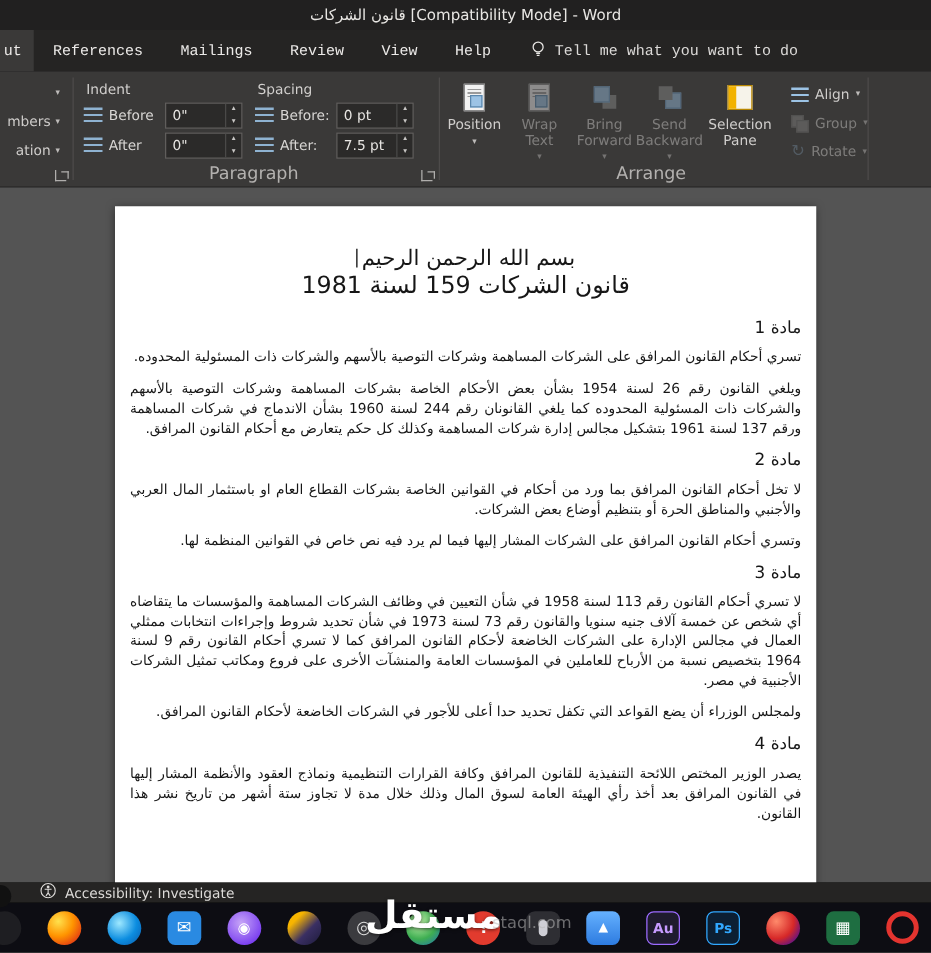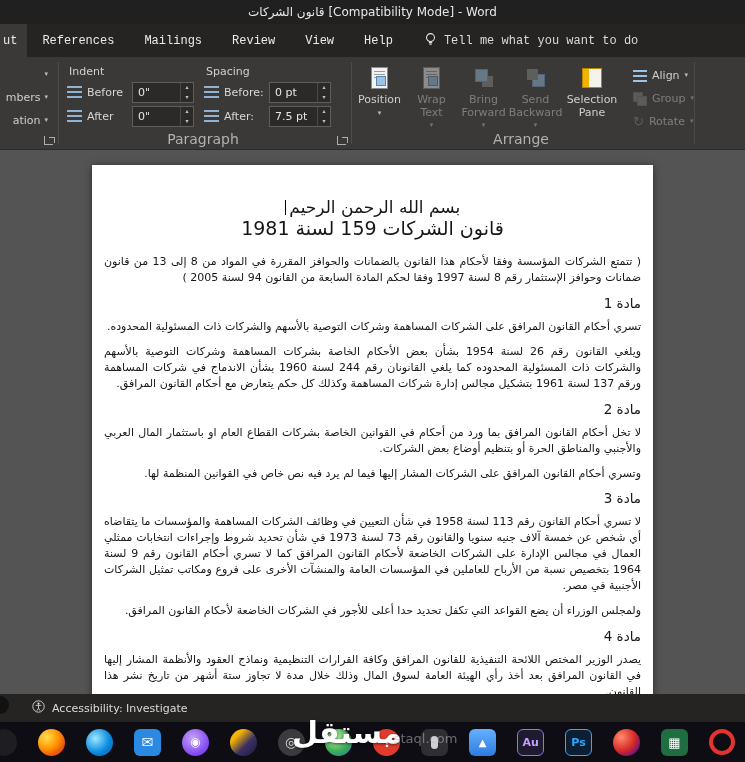--- a/index.html
+++ b/index.html
@@ -93,21 +93,21 @@
     box-shadow:0 1px 7px rgba(0,0,0,.5);padding:32px 12px 20px;direction:rtl;
     color:#161616;overflow:hidden;}
   .blk.p{font-size:11px;line-height:1.45;text-align:justify;margin-bottom:9px;}
   .blk.h1{font-size:17px;text-align:center;}
   .blk.h1::after{content:"";display:inline-block;width:1.5px;height:15px;
     background:#000;margin-right:3px;vertical-align:-2px;}
   .blk.h2{font-size:19px;text-align:center;margin-bottom:15px;}
   .blk.h3{font-size:13.5px;text-align:right;margin:3px 0 8px;}
 
   
-  .statusbar{height:28px;background:#252423;color:#dddbd9;font-size:11px;
+  .statusbar{height:16px;background:#252423;color:#dddbd9;font-size:11px;
     display:flex;align-items:center;gap:7px;padding-left:32px;flex:0 0 auto;position:relative;}
   .status-cut-circle{position:absolute;left:-9px;top:2px;width:18px;height:18px;
     border-radius:50%;background:#111;}
 
   
   .taskbar{height:40px;background:#0d0d13;display:flex;align-items:center;flex:0 0 auto;}
   .tb-icons{display:flex;flex:1;justify-content:space-between;align-items:center;padding:0 10px;}
   .tb-icon{width:27px;height:27px;border-radius:50%;display:flex;align-items:center;
     justify-content:center;font-size:13px;color:#fff;flex:0 0 auto;}
   .tb-icon.cutdark{background:#1e1e22;margin-left:-20px;}
@@ -301,21 +301,20 @@
       <div class="glabel">Arrange</div>
     </div>
 
     <div class="sep"></div>
   </div>
 
   <div class="canvas">
     <div class="page">
         <div class="blk h1">بسم الله الرحمن الرحيم</div>
         <div class="blk h2">قانون الشركات 159 لسنة 1981</div>
-        <div class="blk p">( تتمتع الشركات المؤسسة وفقا لأحكام هذا القانون بالضمانات والحوافز المقررة في المواد من 8 إلى 13 من قانون ضمانات وحوافز الإستثمار رقم 8 لسنة 1997 وفقا لحكم المادة السابعة من القانون 94 لسنة 2005 )</div>
         <div class="blk h3">مادة 1</div>
         <div class="blk p">تسري أحكام القانون المرافق على الشركات المساهمة وشركات التوصية بالأسهم والشركات ذات المسئولية المحدوده.</div>
         <div class="blk p">ويلغي القانون رقم 26 لسنة 1954 بشأن بعض الأحكام الخاصة بشركات المساهمة وشركات التوصية بالأسهم والشركات ذات المسئولية المحدوده كما يلغي القانونان رقم 244 لسنة 1960 بشأن الاندماج في شركات المساهمة ورقم 137 لسنة 1961 بتشكيل مجالس إدارة شركات المساهمة وكذلك كل حكم يتعارض مع أحكام القانون المرافق.</div>
         <div class="blk h3">مادة 2</div>
         <div class="blk p">لا تخل أحكام القانون المرافق بما ورد من أحكام في القوانين الخاصة بشركات القطاع العام او باستثمار المال العربي والأجنبي والمناطق الحرة أو بتنظيم أوضاع بعض الشركات.</div>
         <div class="blk p">وتسري أحكام القانون المرافق على الشركات المشار إليها فيما لم يرد فيه نص خاص في القوانين المنظمة لها.</div>
         <div class="blk h3">مادة 3</div>
         <div class="blk p">لا تسري أحكام القانون رقم 113 لسنة 1958 في شأن التعيين في وظائف الشركات المساهمة والمؤسسات ما يتقاضاه أي شخص عن خمسة آلاف جنيه سنويا والقانون رقم 73 لسنة 1973 في شأن تحديد شروط وإجراءات انتخابات ممثلي العمال في مجالس الإدارة على الشركات الخاضعة لأحكام القانون المرافق كما لا تسري أحكام القانون رقم 9 لسنة 1964 بتخصيص نسبة من الأرباح للعاملين في المؤسسات العامة والمنشآت الأخرى على فروع ومكاتب تمثيل الشركات الأجنبية في مصر.</div>
         <div class="blk p">ولمجلس الوزراء أن يضع القواعد التي تكفل تحديد حدا أعلى للأجور في الشركات الخاضعة لأحكام القانون المرافق.</div>
         <div class="blk h3">مادة 4</div>

